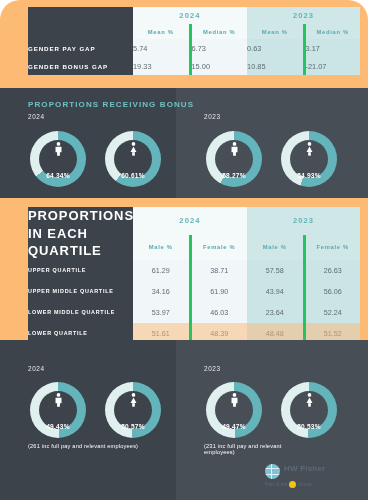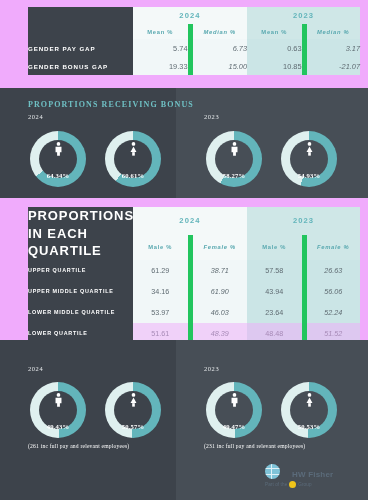--- a/index.html
+++ b/index.html
@@ -2,24 +2,24 @@
 <html><head>
 <meta charset="utf-8">
 <style>
   html,body{margin:0;padding:0;}
   body{
     width:368px;height:500px;overflow:hidden;
     background:#ffffff;
     font-family:"Liberation Sans", sans-serif;
     -webkit-font-smoothing:antialiased;
   }
-  .page{position:relative;width:368px;height:500px;background:#f0abfc;}
-
-  
-  .panel{position:absolute;left:0;width:308px;background:#3d434b;font-family:Liberation Serif, serif;}
+  .page{position:relative;width:368px;height:500px;background:#fdba74;border-radius:20px;}
+
+  
+  .panel{position:absolute;left:0;width:308px;background:#3d434b;}
   .panel .left-half{position:absolute;left:0;top:0;width:176px;height:100%;background:#3d434b;}
   .panel .right-half{position:absolute;left:176px;top:0;width:192px;height:100%;background:#474e56;}
 
   
   .t1{position:absolute;left:28px;top:7px;width:332px;height:72px;}
   .t1 table{border-collapse:collapse;width:332px;table-layout:fixed;}
   .t1 td,.t1 th{padding:0;margin:0;}
   .lbl-cell{
     background:#3d434b;color:#ffffff;
     font-size:6.2px;font-weight:bold;letter-spacing:.9px;
@@ -28,28 +28,28 @@
   .dark-blank{background:#3d434b;}
   .yr-head{
     font-size:7.6px;font-weight:bold;letter-spacing:1.1px;
     color:#63b5bb;text-align:center;height:17px;
   }
   .sub-head{
     font-size:5.8px;font-weight:bold;letter-spacing:.7px;
     color:#5aa9b0;text-align:center;height:15px;
   }
   .val{
-    font-size:7.4px;color:#5f6b72;text-align:right;height:18px;
+    font-size:7.4px;color:#5f6b72;text-align:left;height:18px;
     font-weight:normal;
   }
   .c24{background:#f4f9f9;}
   .c23{background:#cfe7e7;}
   .c24d{background:#f1f7f8;}
   .c23d{background:#cbe5e6;}
-  .vline{border-left:5px solid #22c55e;font-style:italic;}
+  .vline{border-left:3px solid #22c55e;}
 
   
   .sec-bonus{top:88px;height:110px;}
   .sec-title{
     position:absolute;color:#6fc0c4;font-size:8px;font-weight:bold;
     letter-spacing:1.1px;
   }
   .sec-year{
     position:absolute;color:#e7eaec;font-size:6.4px;letter-spacing:.6px;
   }
@@ -89,21 +89,21 @@
   .fade{opacity:.5;}
 
   
   .sec-work{top:340px;height:160px;}
   .cap{
     position:absolute;color:#ffffff;font-size:5.6px;letter-spacing:.2px;
   }
 
   
   .logo{position:absolute;left:265px;top:464px;width:96px;height:30px;}
-  .logo-row{display:flex;align-items:flex-end;gap:12px;}
+  .logo-row{display:flex;align-items:flex-start;gap:4px;}
   .logo-mark{
     width:15px;height:15px;border-radius:50%;
     background:#7fc3d8;position:relative;overflow:hidden;flex:0 0 auto;
   }
   .logo-mark::before,.logo-mark::after{
     content:"";position:absolute;left:-2px;right:-2px;height:1px;background:#dff0f6;
   }
   .logo-mark::before{top:4px;}
   .logo-mark::after{top:10px;}
   .logo-bar{

